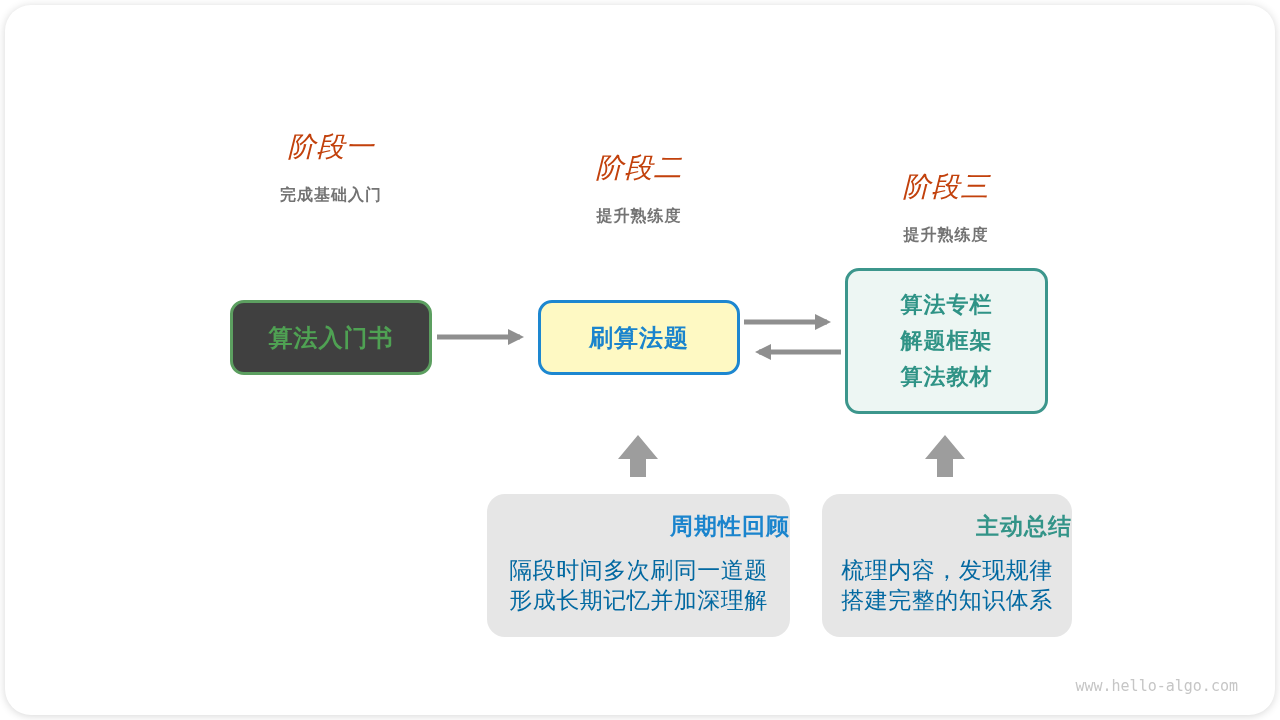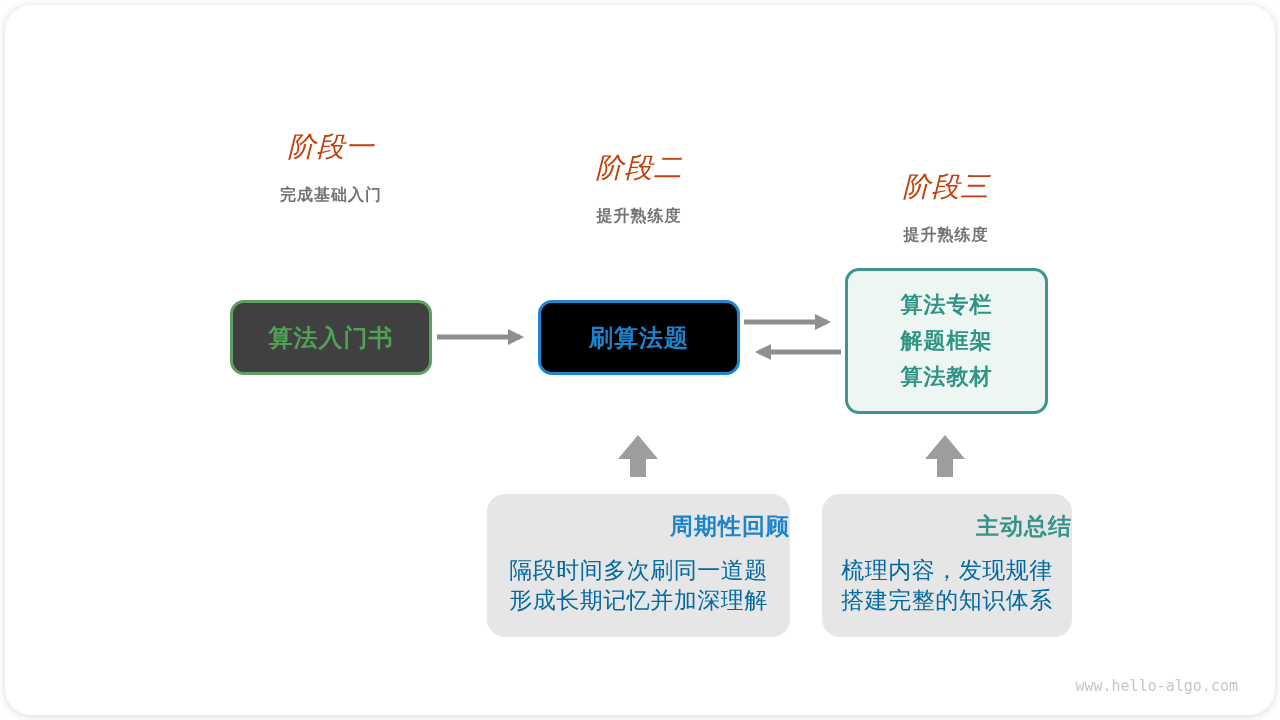--- a/index.html
+++ b/index.html
@@ -62,21 +62,21 @@
   #node-intro-book {
     left: 230px; top: 300px; width: 202px; height: 75px;
     border: 3px solid #5c9f60;
     background: #404040;
     color: #4fa153;
     font-size: 24px;
   }
   #node-practice {
     left: 538px; top: 300px; width: 202px; height: 75px;
     border: 3px solid #1d87d0;
-    background: #000000;
+    background: #fef9c3;
     color: #1a84cd;
     font-size: 24px;
   }
   #node-resources {
     left: 845px; top: 268px; width: 203px; height: 146px;
     border: 3px solid #3c968c;
     background: #edf6f3;
     color: #2f9386;
     font-size: 22px;
     line-height: 36px;

